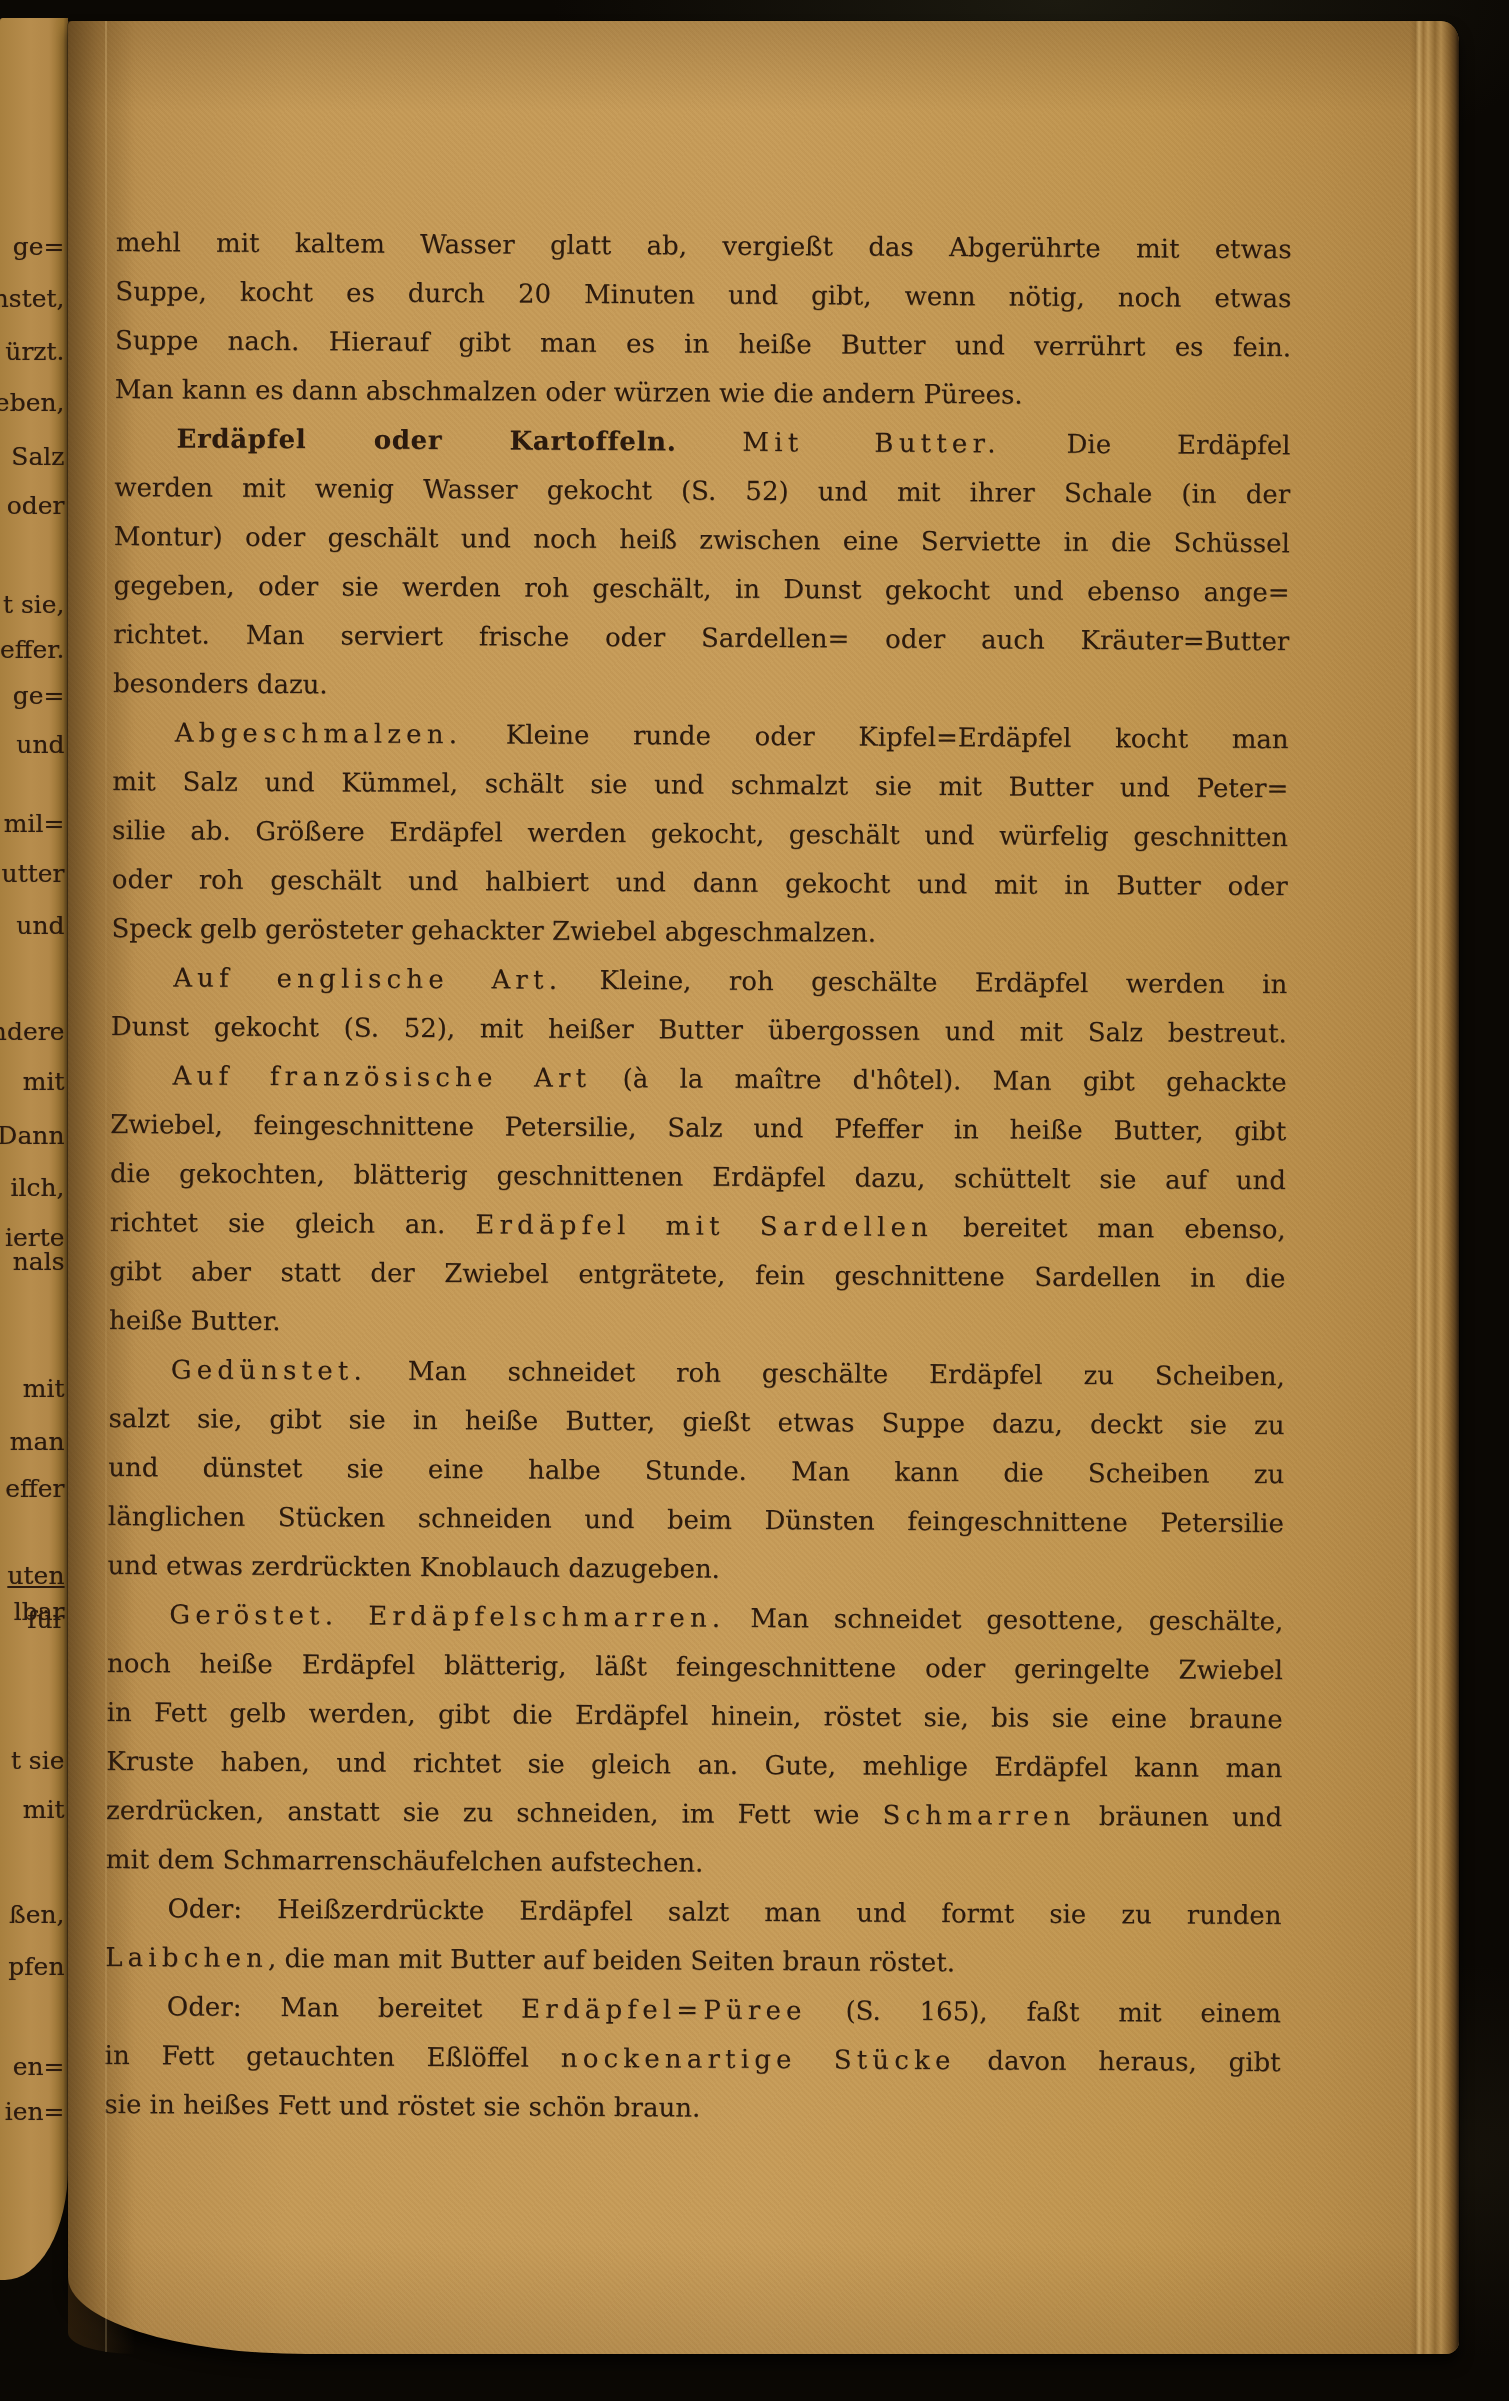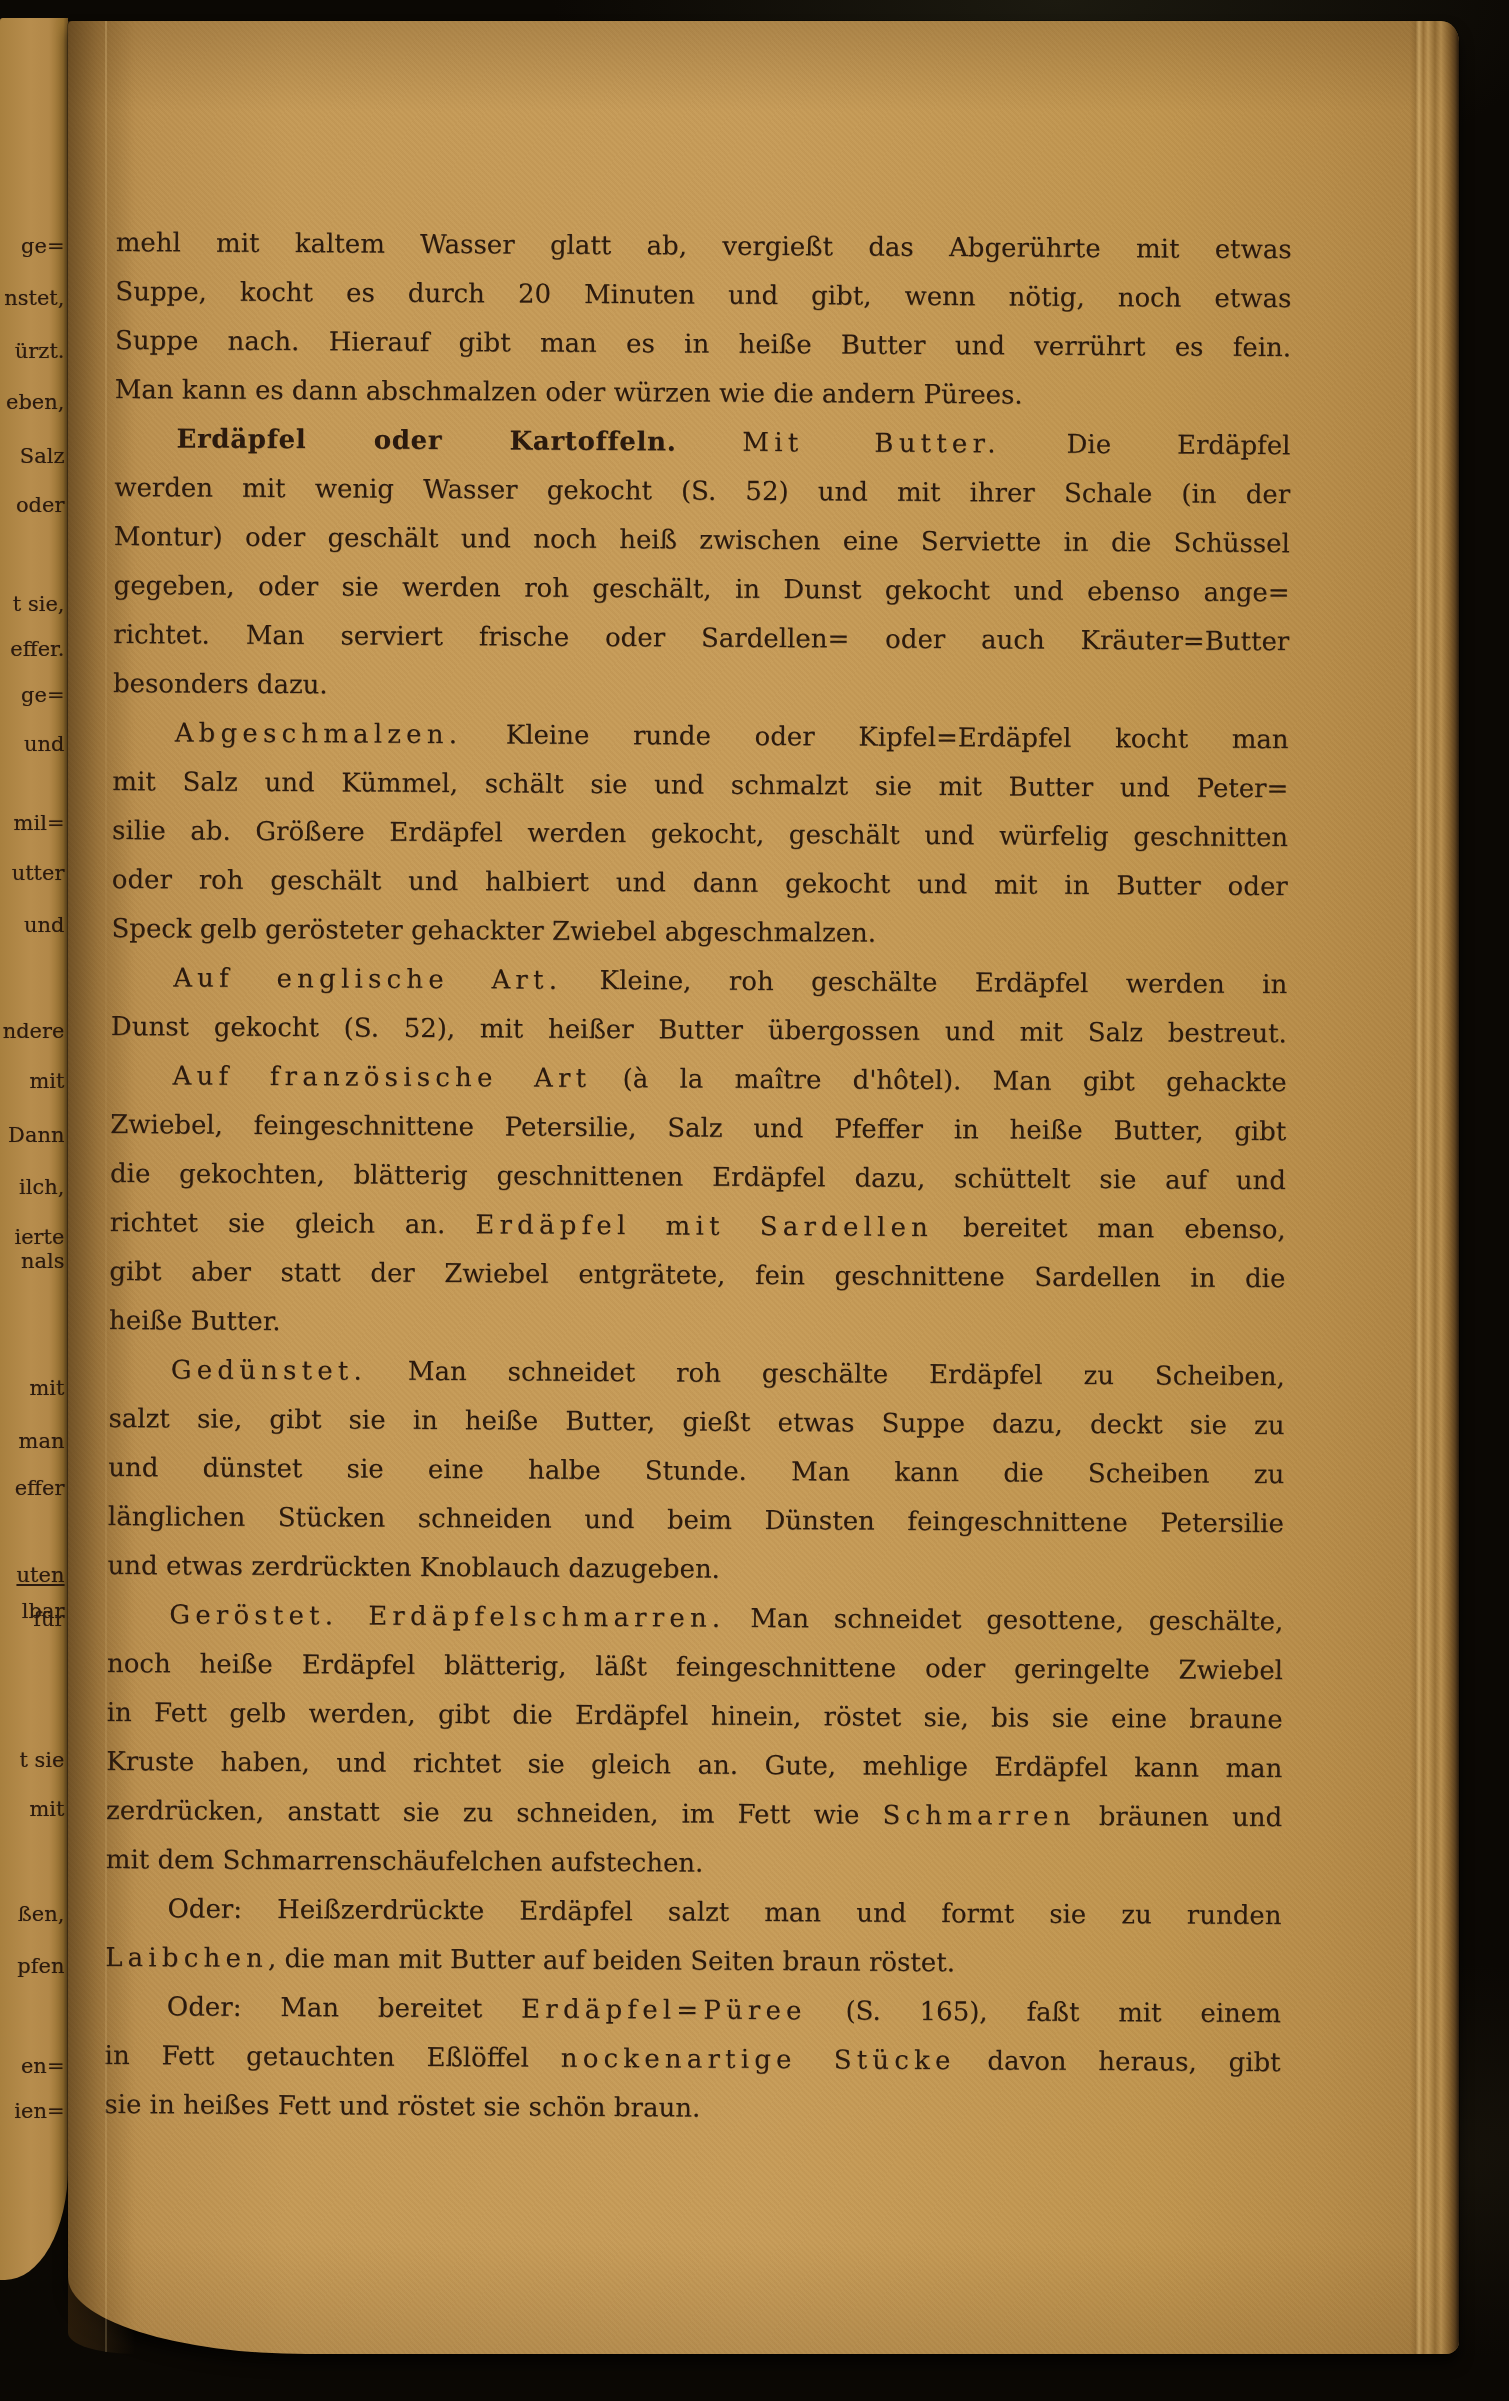--- a/index.html
+++ b/index.html
@@ -8,21 +8,21 @@
            radial-gradient(843px 351px at 70% 0%, #1c1a10 0%, rgba(28,26,16,0) 60%),
            radial-gradient(632px 281px at 95% 90%, #16120a 0%, rgba(22,18,10,0) 70%),
            #0b0804;
          font-family:"DejaVu Serif","Liberation Serif",serif;}
   
   .facing-strip{position:absolute;left:0;top:18px;width:68px;height:2262px;
          background:linear-gradient(90deg,#a8803f 0%,#b78d4d 45%,#b28849 72%,#96702f 93%,#6d4f22 100%);
          border-bottom-right-radius:63px 112px;
          border-top-left-radius:2.8px;}
   .fragment{position:absolute;right:3.5px;white-space:nowrap;
-         font-size:21px;color:#2b1a0e;line-height:49px;
+         font-size:25px;color:#2b1a0e;line-height:49px;
          text-shadow:0 0 0.7px rgba(43,26,14,.55);text-align:center;}
   
   .page{position:absolute;left:68px;top:21px;width:1391px;height:2333px;
          background:
            linear-gradient(180deg, rgba(110,78,36,.30) 0px, rgba(110,78,36,0) 91px),
            linear-gradient(0deg, rgba(100,70,30,.18) 0px, rgba(100,70,30,0) 112px),
            repeating-linear-gradient(47deg, rgba(255,240,200,.025) 0 2.1px, rgba(80,50,20,.03) 2.1px 4.2px),
            linear-gradient(90deg,#aa8142 0%,#bc9150 6%,#c59a57 16%,#c79c59 50%,#c0954f 78%,#b78c49 90%,#aa8142 100%);
          border-radius:4.2px 18px 12.6px 239px / 4.2px 21px 12.6px 77px;
          box-shadow:0 0 0 0.7px rgba(0,0,0,.35), 0 9.8px 14px rgba(0,0,0,.6);}

